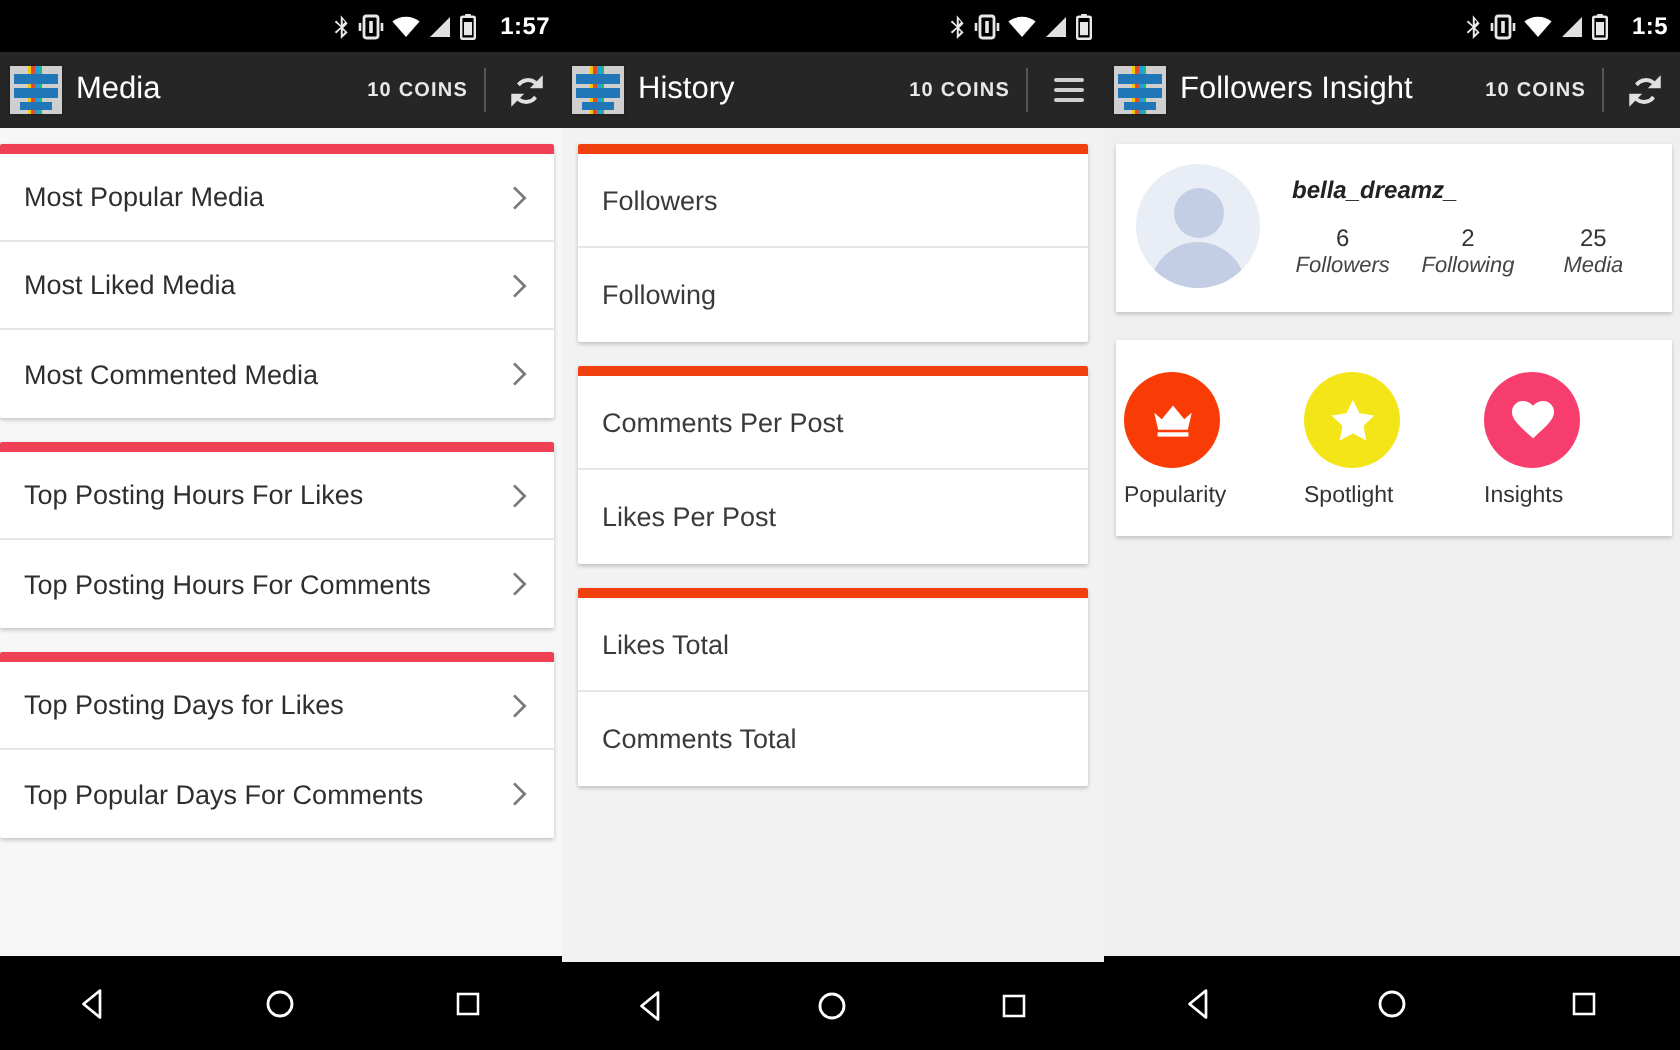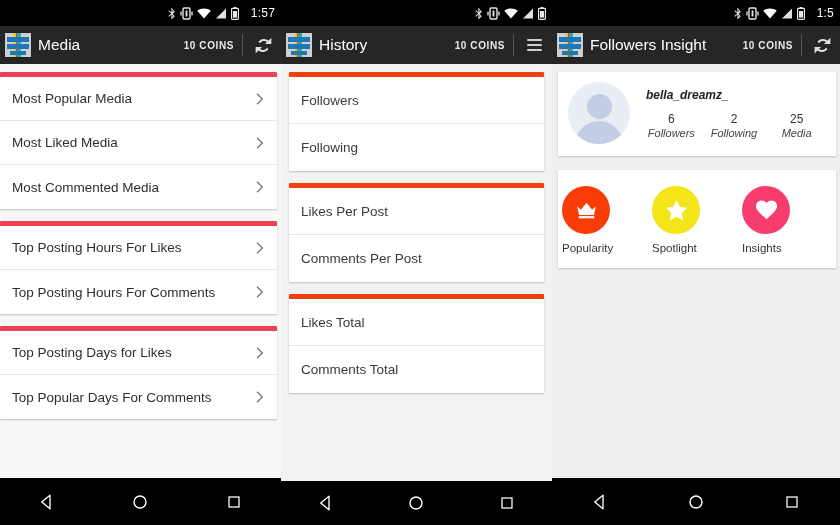--- a/index.html
+++ b/index.html
@@ -18,21 +18,21 @@
   #panel-3{left:552px;width:288px;}
 
   
   .statusbar{
     position:relative;height:26px;background:#000;
     display:flex;align-items:center;justify-content:flex-end;
     padding-right:6px;box-sizing:border-box;
   }
   .sb-icons{display:flex;align-items:center;gap:4px;}
   .sb-icons svg{display:block;}
-  .sb-time{color:#fff;font-size:12px;font-weight:normal;margin-left:12px;letter-spacing:.2px;}
+  .sb-time{color:#fff;font-size:12px;font-weight:bold;margin-left:12px;letter-spacing:.2px;}
 
   
   .toolbar{
     position:relative;height:38px;background:#262626;
     display:flex;align-items:center;box-sizing:border-box;
     padding:0 6px 0 4px;
   }
   .app-logo{
     width:28px;height:26px;flex:none;margin-right:6px;position:relative;
     background:#d8d8d8;border:1px solid #222;box-sizing:border-box;
@@ -296,24 +296,24 @@
           <span class="row-label">Followers</span>
         </div>
         <div class="row">
           <span class="row-label">Following</span>
         </div>
       </div>
 
       <div class="card">
         <div class="card-accent" style="background:#f04010"></div>
         <div class="row">
+          <span class="row-label">Comments Per Post</span>
+        </div>
+        <div class="row">
           <span class="row-label">Likes Per Post</span>
-        </div>
-        <div class="row">
-          <span class="row-label">Comments Per Post</span>
         </div>
       </div>
 
       <div class="card">
         <div class="card-accent" style="background:#f04010"></div>
         <div class="row">
           <span class="row-label">Likes Total</span>
         </div>
         <div class="row">
           <span class="row-label">Comments Total</span>

